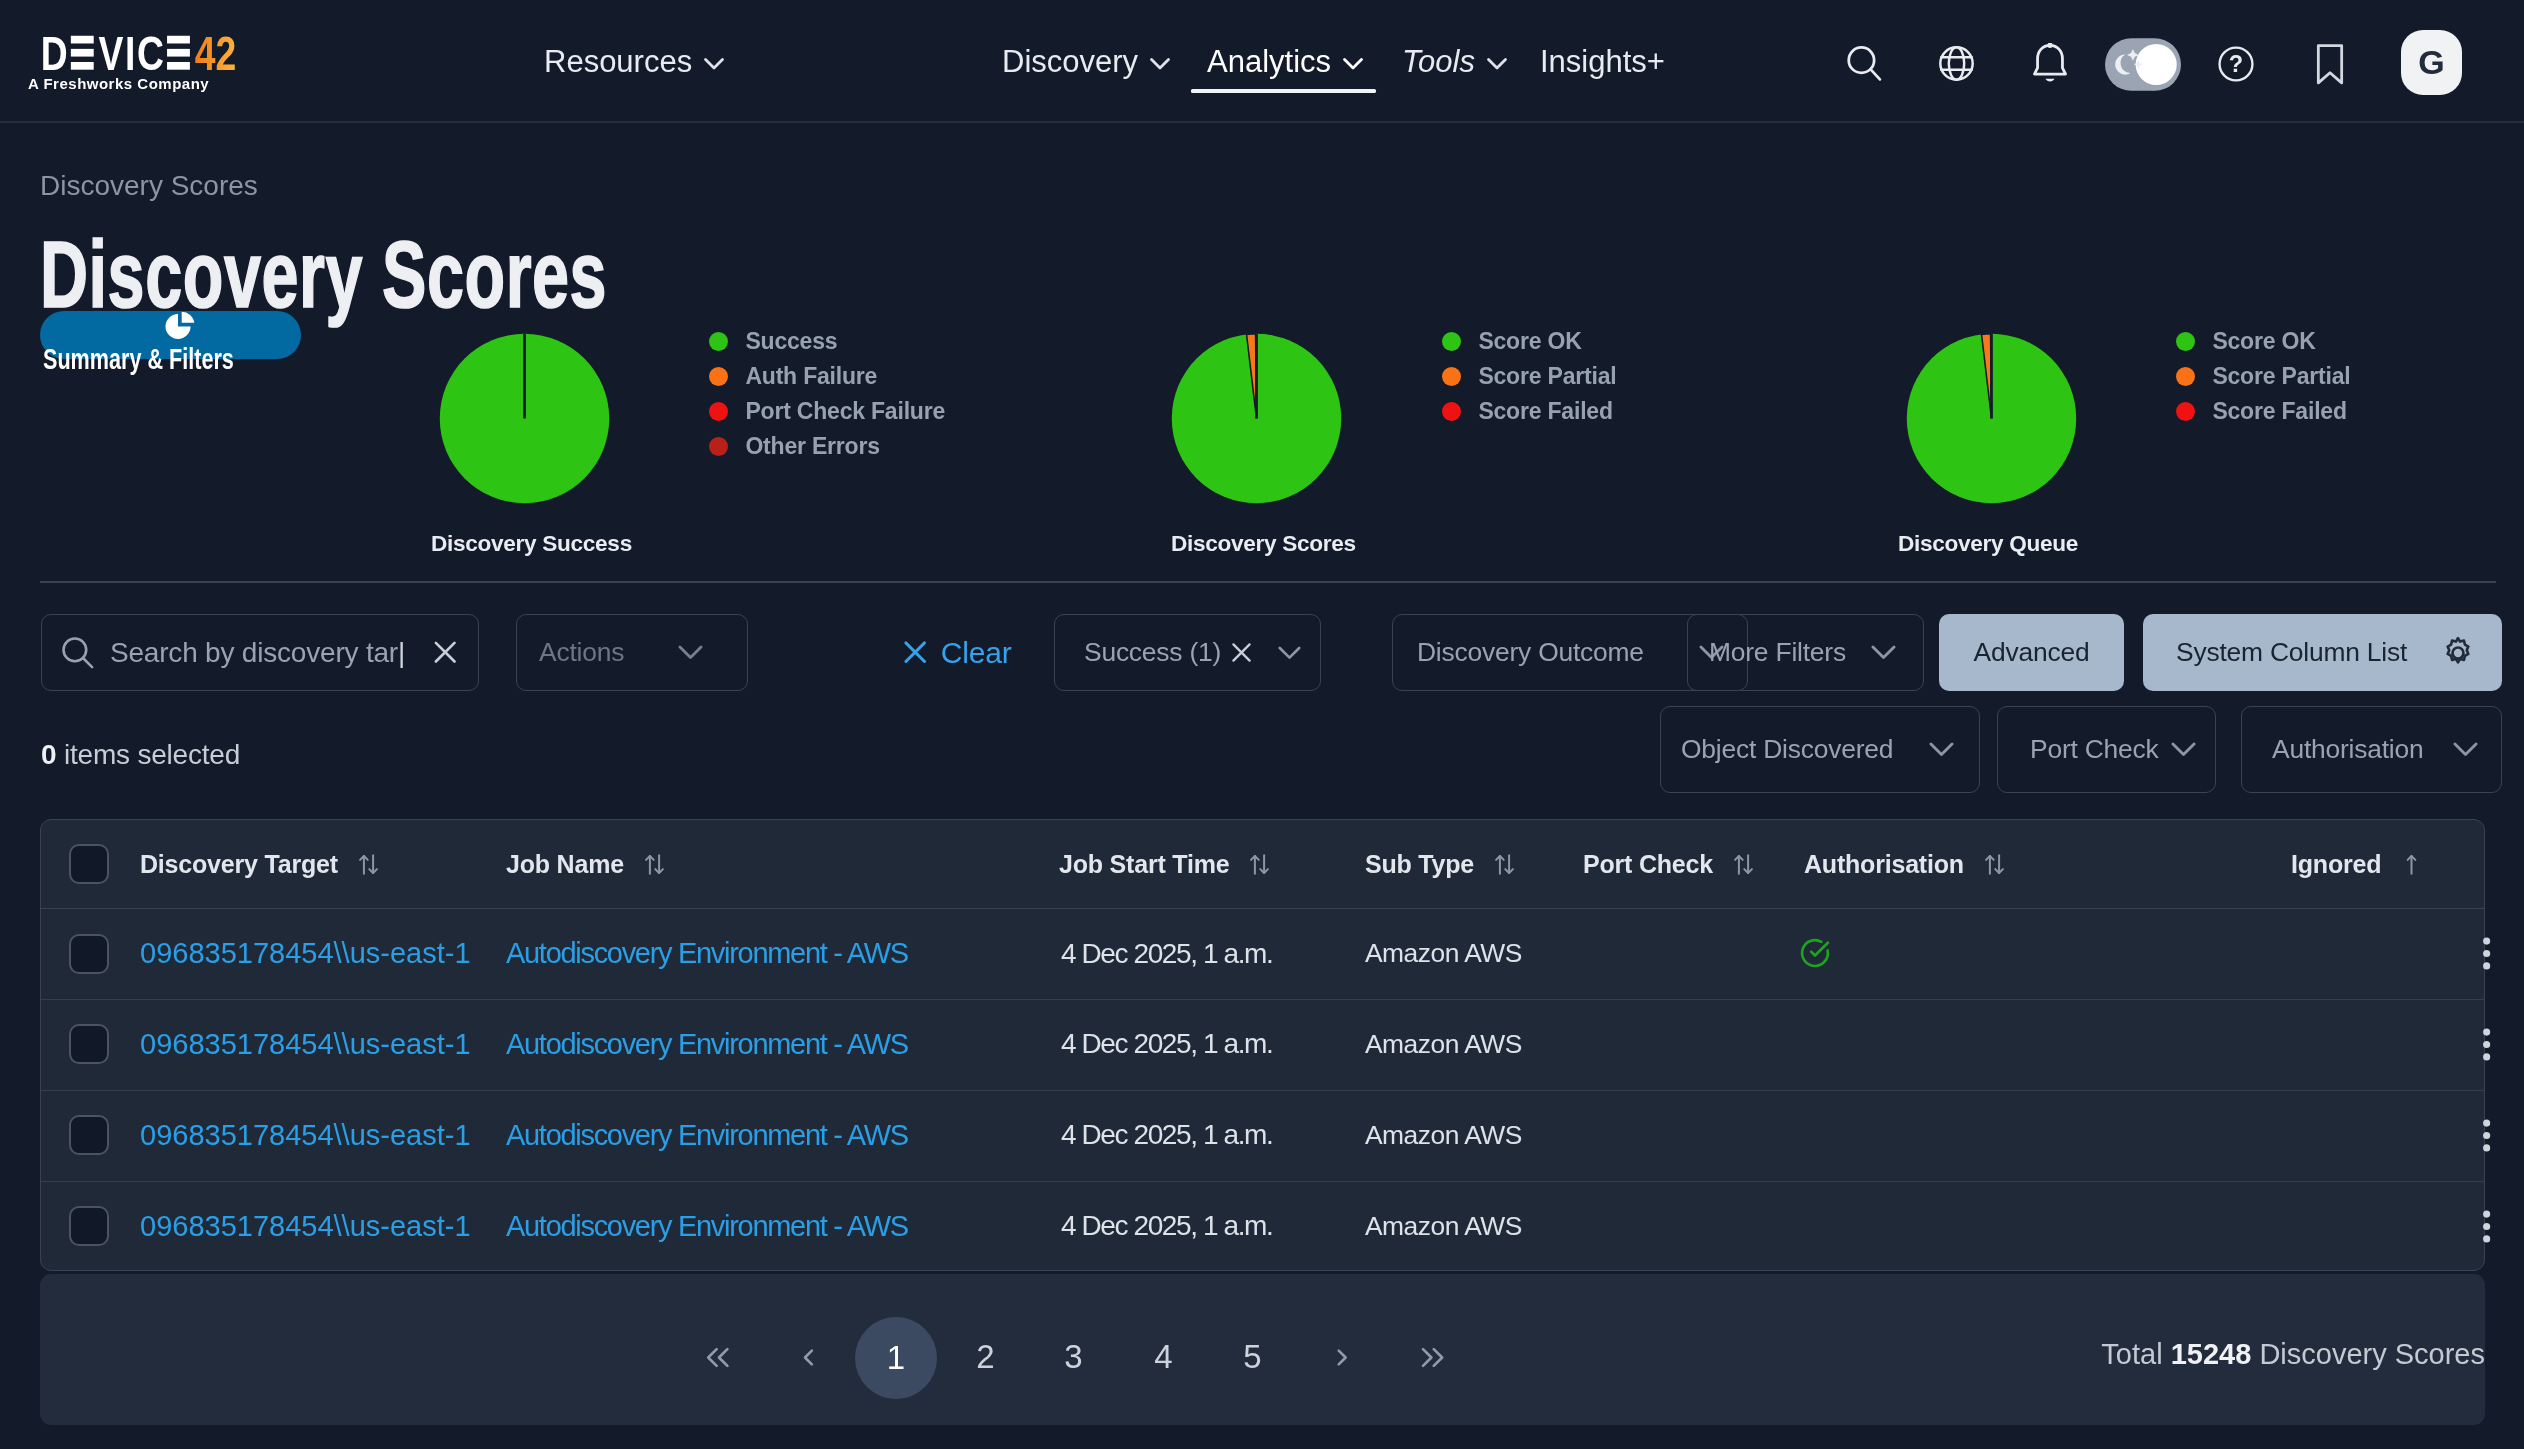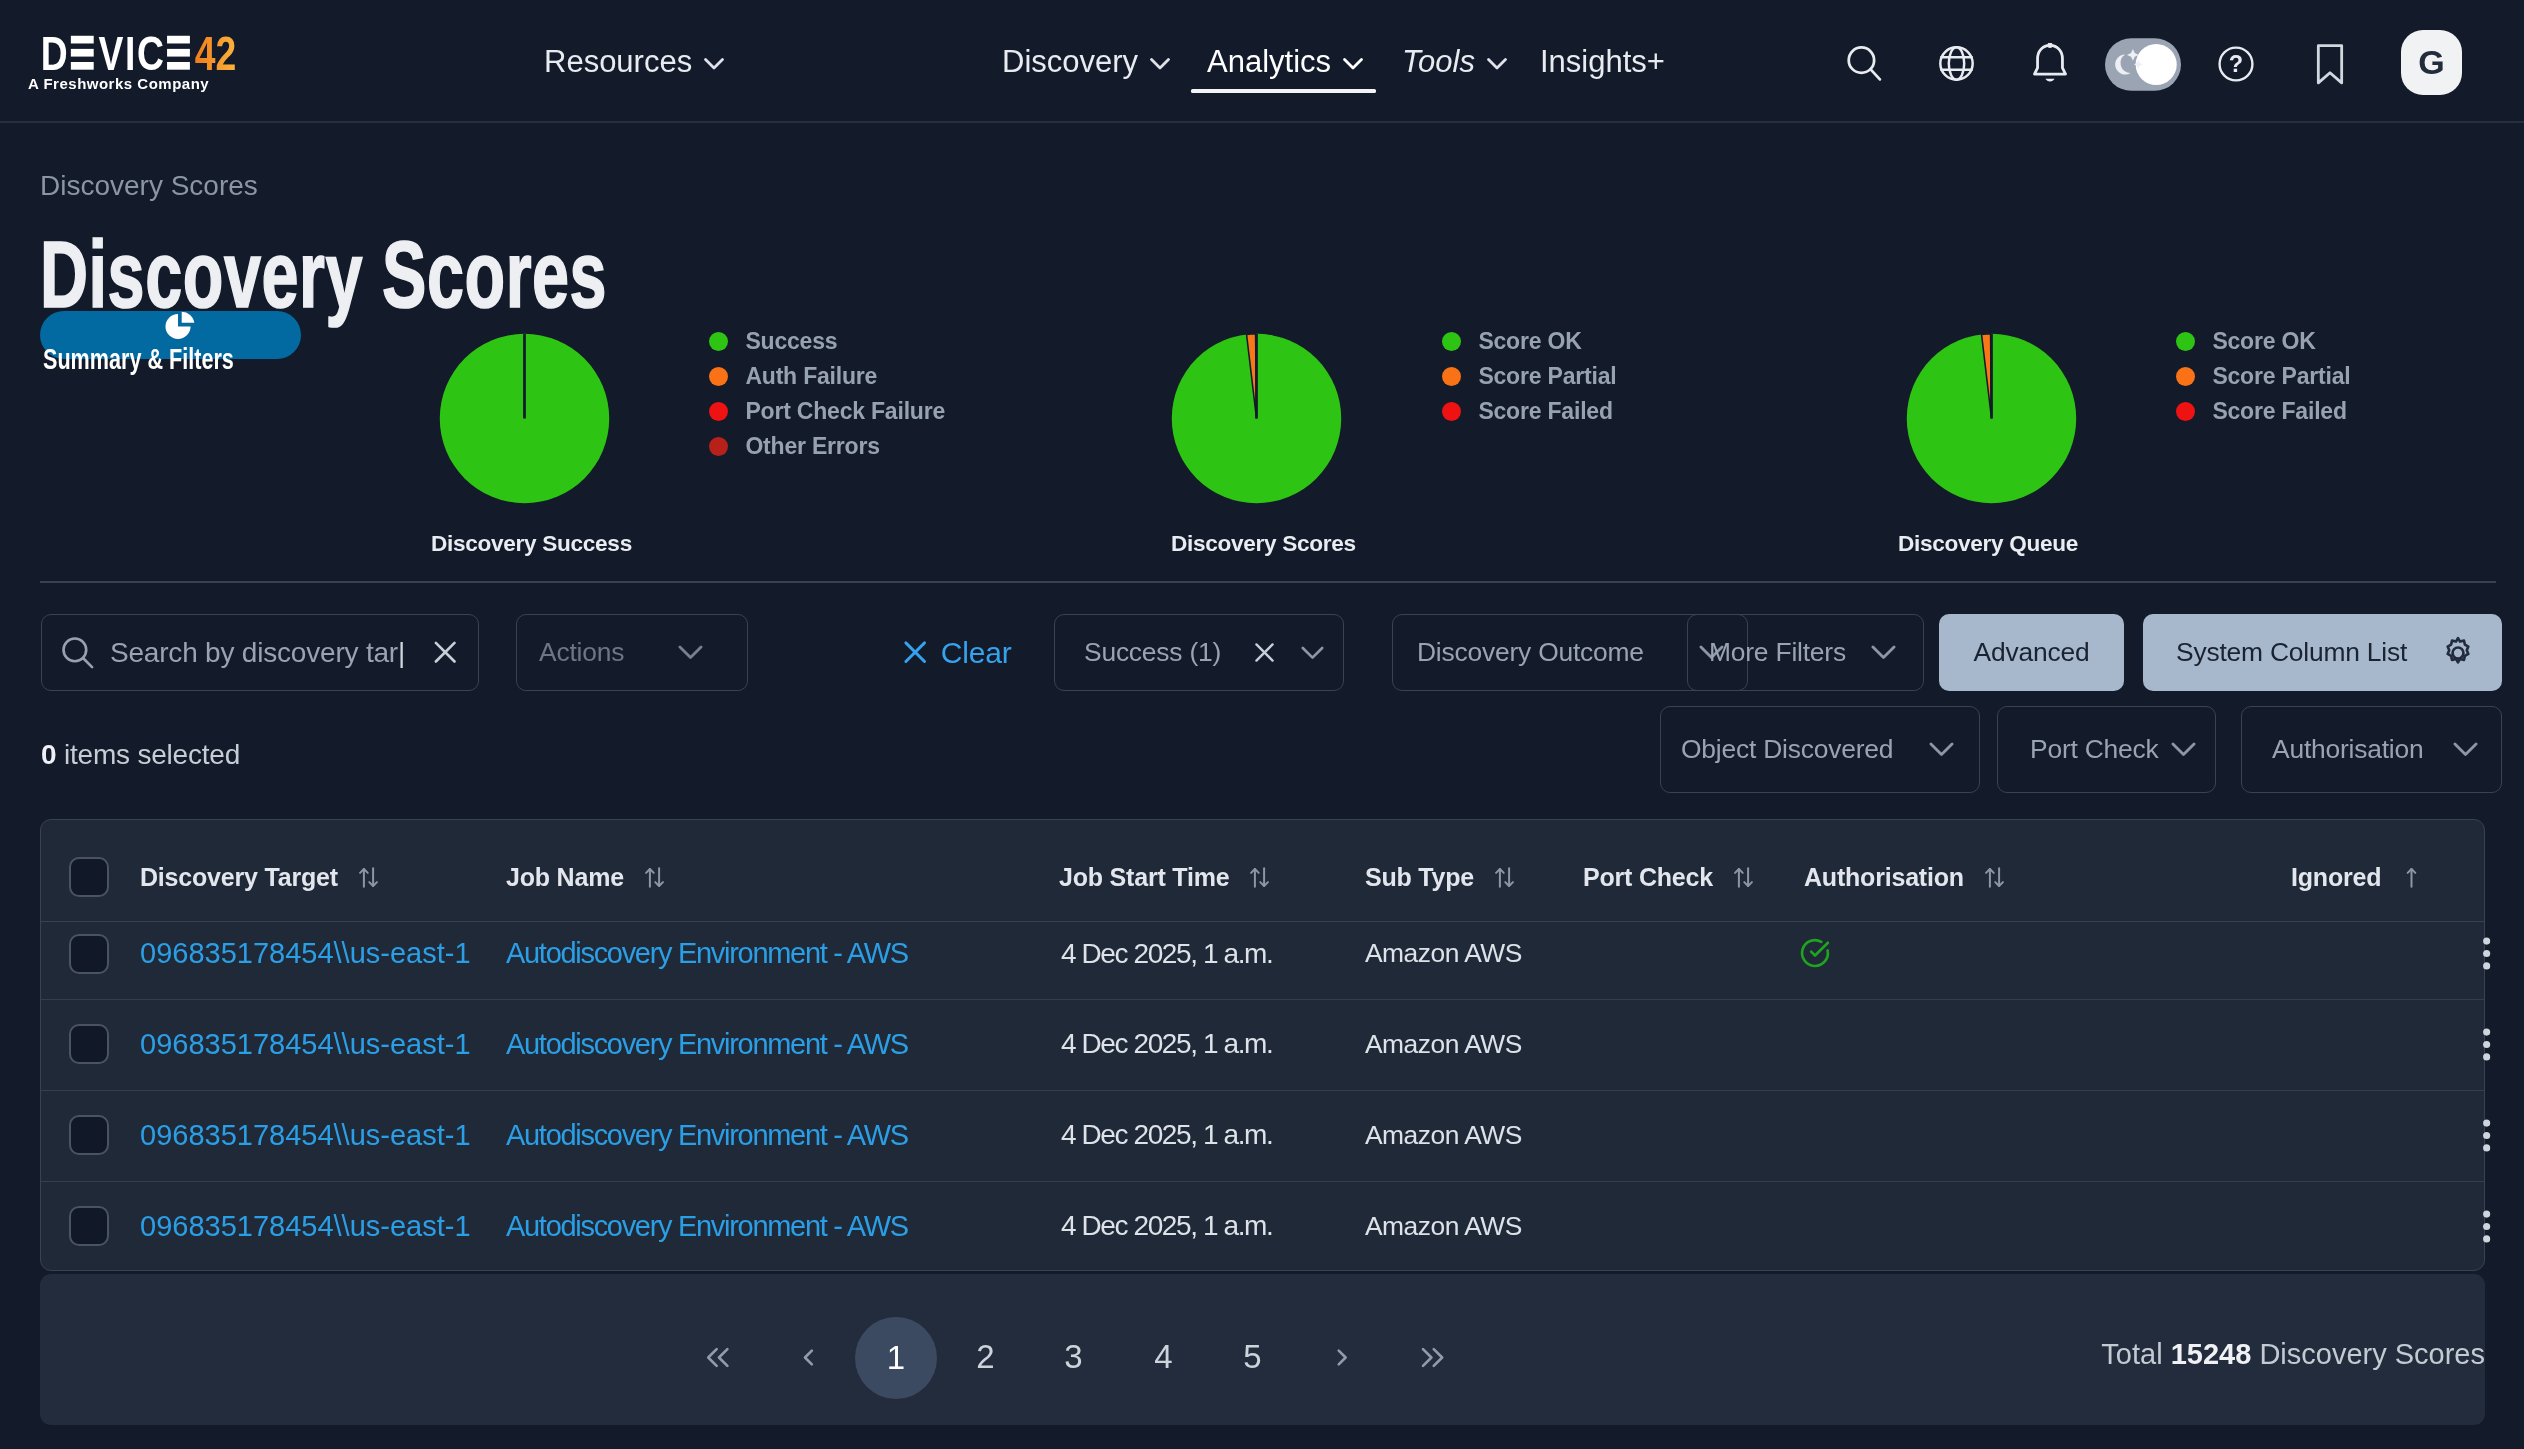--- a/index.html
+++ b/index.html
@@ -32,21 +32,21 @@
   .box { position:absolute; top:614px; height:77px; border:1.9px solid #3a4353; border-radius:10px; display:flex; align-items:center; position:absolute; }
   .box svg { flex:none; }
   .box .label { font-size:26.4px; color:#9aa4b1; white-space:nowrap; letter-spacing:-0.2px; }
   .boxrow2 { top:706px !important; height:87px; }
   .btn { position:absolute; top:614px; height:77px; background:#a7b8cd; border-radius:10px; display:flex; align-items:center; justify-content:center; font-size:26.4px; color:#1a2331; font-weight:500; letter-spacing:-0.2px; }
   #items { position:absolute; left:41px; top:739px; font-size:28px; color:#c6cdd5; letter-spacing:-0.2px; }
   #items b { color:#eef0f4; font-weight:bold; }
   #clear { position:absolute; left:902px; top:614px; height:77px; display:flex; align-items:center; gap:12.4px; color:#35a2ee; font-size:30px; font-weight:500; letter-spacing:-0.2px; }
   
   #table { position:absolute; left:40px; top:819px; width:2445px; height:452px; background:#202938; border:1.9px solid #39424f; border-radius:11px; }
-  #thead { position:absolute; left:0; top:13px; width:100%; height:89px; border-bottom:1.9px solid #39424f; }
+  #thead { position:absolute; left:0; top:0; width:100%; height:89px; border-bottom:1.9px solid #39424f; }
   .hcell { position:absolute; top:0; height:89px; display:flex; align-items:center; gap:18.7px; font-size:25px; font-weight:bold; color:#e3e7ed; letter-spacing:-0.2px; white-space:nowrap;}
   .row { position:absolute; left:0; width:100%; height:89px; }
   .row.sep { border-top:1.9px solid #353e4d; }
   .cell { position:absolute; top:0; height:100%; display:flex; align-items:center; font-size:29px; white-space:nowrap; }
   .c1 { letter-spacing:0; }
   .c2 { letter-spacing:-1.3px; }
   .cdate { font-size:28px; letter-spacing:-1.4px; }
   .csub { font-size:26.4px; letter-spacing:-0.5px; }
   .link { color:#2b9fe6; }
   .plain { color:#dde2e9; }
@@ -240,21 +240,21 @@
 </div>
 <div id="clear">
   <svg width="26.4" height="26.4" viewBox="0 0 34 34">
       <g stroke="#35a2ee" stroke-width="3.8" stroke-linecap="round">
         <line x1="5" y1="5" x2="29" y2="29"></line>
         <line x1="29" y1="5" x2="5" y2="29"></line>
       </g>
     </svg>
   <span>Clear</span>
 </div>
-<div class="box" style="left:1054px; width:290px;">
+<div class="box" style="left:1054px; width:267px;">
   <span class="label" style="margin-left:29px;">Success (1)</span>
   <svg style="position:absolute;right:66px;" width="25" height="25" viewBox="0 0 34 34">
       <g stroke="#c8cfd8" stroke-width="3.2" stroke-linecap="round">
         <line x1="6" y1="6" x2="28" y2="28"></line>
         <line x1="28" y1="6" x2="6" y2="28"></line>
       </g>
     </svg>
   <svg style="position:absolute;right:19.4px;" width="23" height="14" viewBox="0 0 32 19">
       <polyline points="2.5,2.5 16,16 29.5,2.5" fill="none" stroke="#8d97a4" stroke-width="3.6" stroke-linecap="round" stroke-linejoin="round"></polyline>
     </svg>

